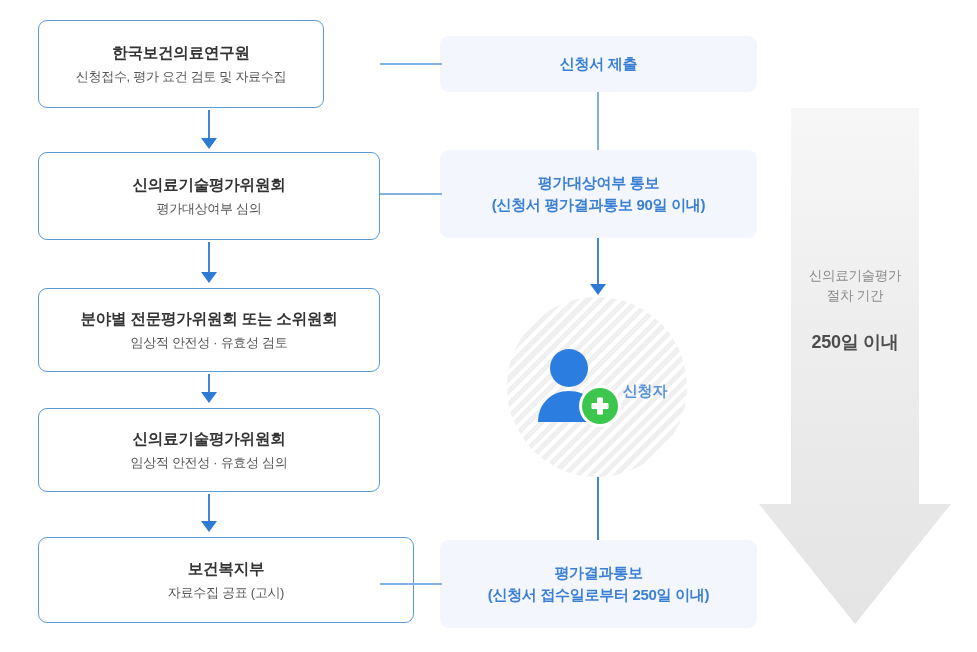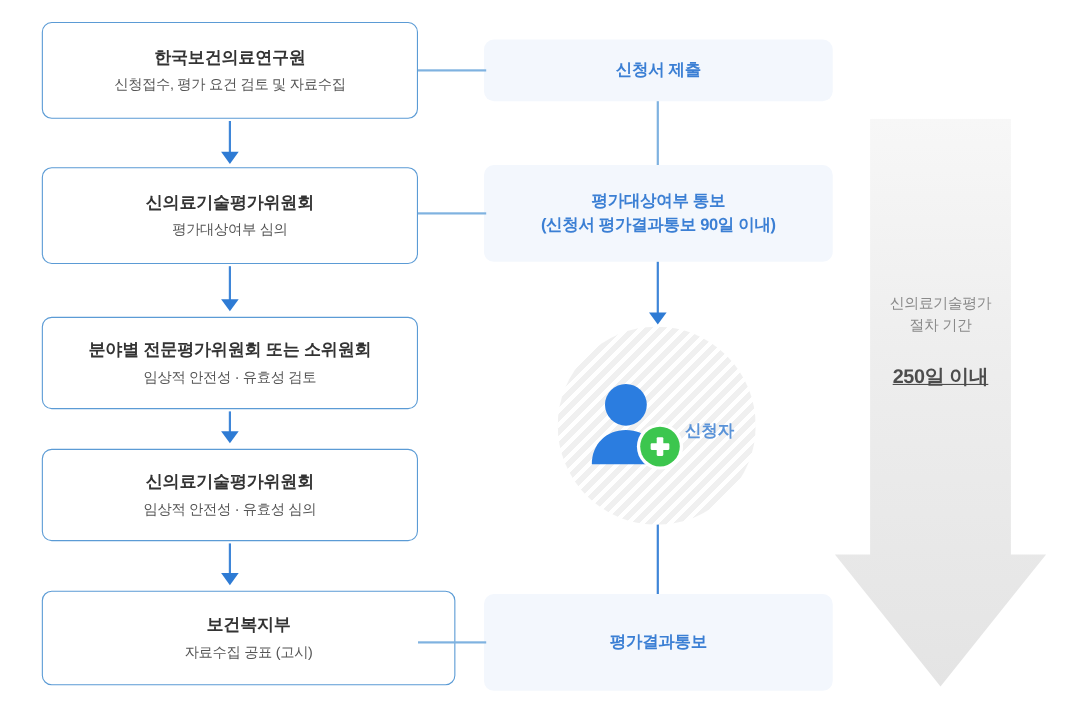--- a/index.html
+++ b/index.html
@@ -87,29 +87,29 @@
   .bigarrow{position:absolute;}
   .bigarrow .btext{
     position:absolute;left:0;width:100%;text-align:center;
   }
   .bigarrow .bt1{
     font-size:13.5px;color:#8a8a8a;line-height:1.5;
     letter-spacing:-0.3px;
   }
   .bigarrow .bt2{
     font-size:18px;font-weight:bold;color:#4d4d4d;
-    letter-spacing:-0.3px;margin-top:14px;text-decoration:underline;
+    letter-spacing:-0.3px;margin-top:14px;
   }
 </style>
 </head>
 <body>
 
 <div class="stage">
 
-  <div class="pbox" style="left:38px;top:20px;width:342px;height:88px;">
+  <div class="pbox" style="left:38px;top:20px;width:286px;height:88px;">
     <div class="t1">한국보건의료연구원</div>
     <div class="t2">신청접수, 평가 요건 검토 및 자료수집</div>
   </div>
 
   <div class="pbox" style="left:38px;top:152px;width:342px;height:88px;">
     <div class="t1">신의료기술평가위원회</div>
     <div class="t2">평가대상여부 심의</div>
   </div>
 
   <div class="pbox" style="left:38px;top:288px;width:342px;height:84px;">
@@ -143,20 +143,21 @@
     <div class="n1">신청서 제출</div>
   </div>
 
   <div class="nbox" style="left:440px;top:150px;width:317px;height:88px;">
     <div class="n1">평가대상여부 통보</div>
     <div class="n1">(신청서 평가결과통보 90일 이내)</div>
   </div>
 
   <div class="nbox" style="left:440px;top:540px;width:317px;height:88px;align-items:center;">
     <div class="n1">평가결과통보</div>
+    <div class="n1">(신청서 접수일로부터 250일 이내)</div>
   </div>
 
   <div class="hline" style="left:380px;top:63px;width:62px;"></div>
   <div class="hline" style="left:380px;top:193px;width:62px;"></div>
   <div class="hline" style="left:380px;top:583px;width:62px;"></div>
 
   <div class="vline-lt" style="left:597px;top:92px;height:58px;"></div>
 
   <div class="vline" style="left:597px;top:238px;height:48px;"></div>
   <div class="arrowhead-down" style="left:590px;top:284px;"></div>

